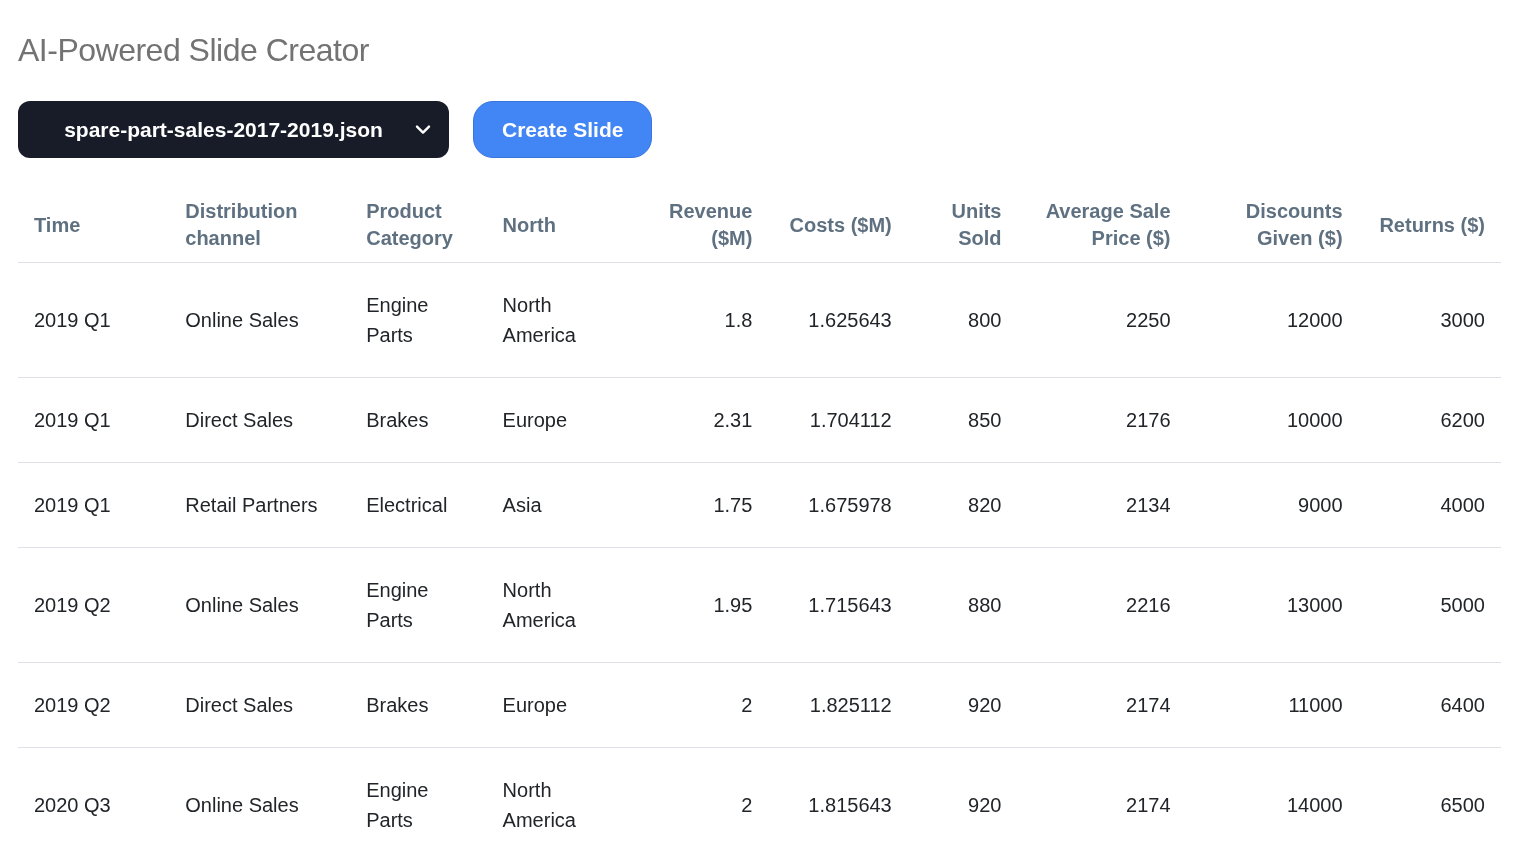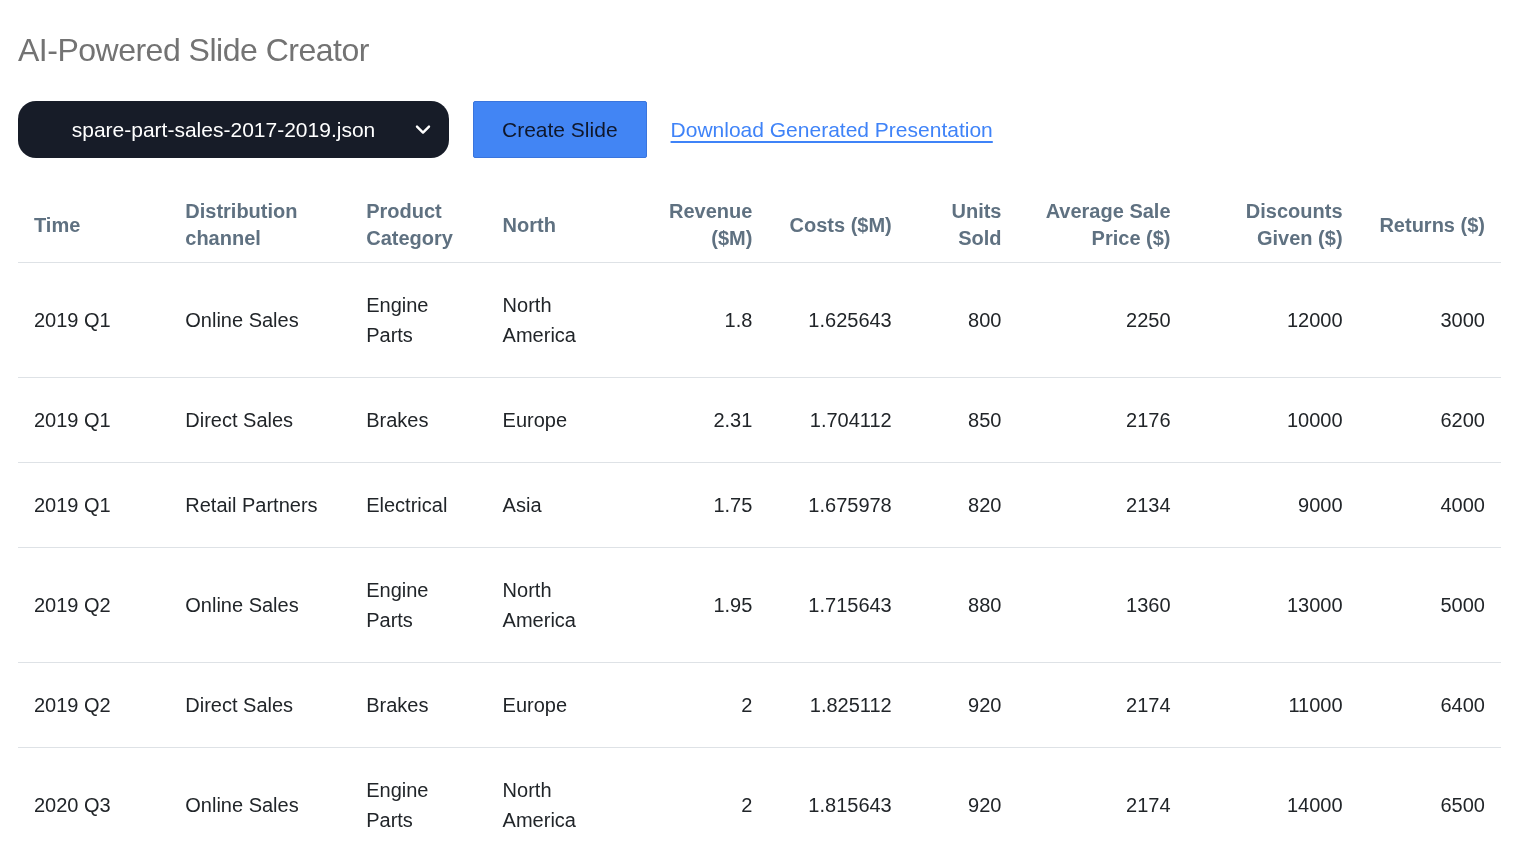--- a/index.html
+++ b/index.html
@@ -32,48 +32,48 @@
     display:flex;
     align-items:center;
     gap:24px;
     margin-bottom:30px;
   }
   .dataset-select{
     position:relative;
     width:431px;
     height:57px;
     background:var(--select-bg);
-    border-radius:18px;
+    border-radius:12px;
     color:#ffffff;
     font-size:21px;
-    font-weight:400;
+    font-weight:700;
     display:flex;
     align-items:center;
     justify-content:center;
     cursor:pointer;
     padding:0 40px 0 20px;
   }
   .dataset-select .chevron{
     position:absolute;
     right:16px;
     top:50%;
     transform:translateY(-52%);
     display:flex;
     align-items:center;
   }
   .create-btn{
     height:57px;
     padding:0 28px;
     background:var(--button-bg);
     border:1px solid var(--button-border);
-    border-radius:2px;
-    color:#0f172a;
+    border-radius:20px;
+    color:#ffffff;
     font-family:"Liberation Sans", sans-serif;
     font-size:21px;
-    font-weight:400;
+    font-weight:700;
     cursor:pointer;
   }
   .download-link{
     color:var(--link-blue);
     font-size:21px;
     text-decoration:underline;
     text-underline-offset:4px;
   }
   table.data-table{
     width:100%;
@@ -127,21 +127,20 @@
       <span>spare-part-sales-2017-2019.json</span>
       <span class="chevron">
         <svg width="20" height="20" viewBox="0 0 20 20" fill="none">
           <path d="M4 7l6 6 6-6" stroke="#ffffff" stroke-width="2.4" stroke-linecap="round" stroke-linejoin="round"></path>
         </svg>
       </span>
     </div>
 
     <button class="create-btn">Create Slide</button>
 
-    <a class="download-link" href="#">Download Generated Presentation</a>
 
   </div>
 
   <table class="data-table">
     <colgroup id="table-cols">
         <col>
         <col>
         <col>
         <col>
         <col>
@@ -203,21 +202,21 @@
           <td class="al-right">4000</td>
         </tr>
         <tr>
           <th class="al-left" scope="row">2019 Q2</th>
           <td class="al-left">Online Sales</td>
           <td class="al-left">Engine Parts</td>
           <td class="al-left">North America</td>
           <td class="al-right">1.95</td>
           <td class="al-right">1.715643</td>
           <td class="al-right">880</td>
-          <td class="al-right">1360</td>
+          <td class="al-right">2216</td>
           <td class="al-right">13000</td>
           <td class="al-right">5000</td>
         </tr>
         <tr>
           <th class="al-left" scope="row">2019 Q2</th>
           <td class="al-left">Direct Sales</td>
           <td class="al-left">Brakes</td>
           <td class="al-left">Europe</td>
           <td class="al-right">2</td>
           <td class="al-right">1.825112</td>

